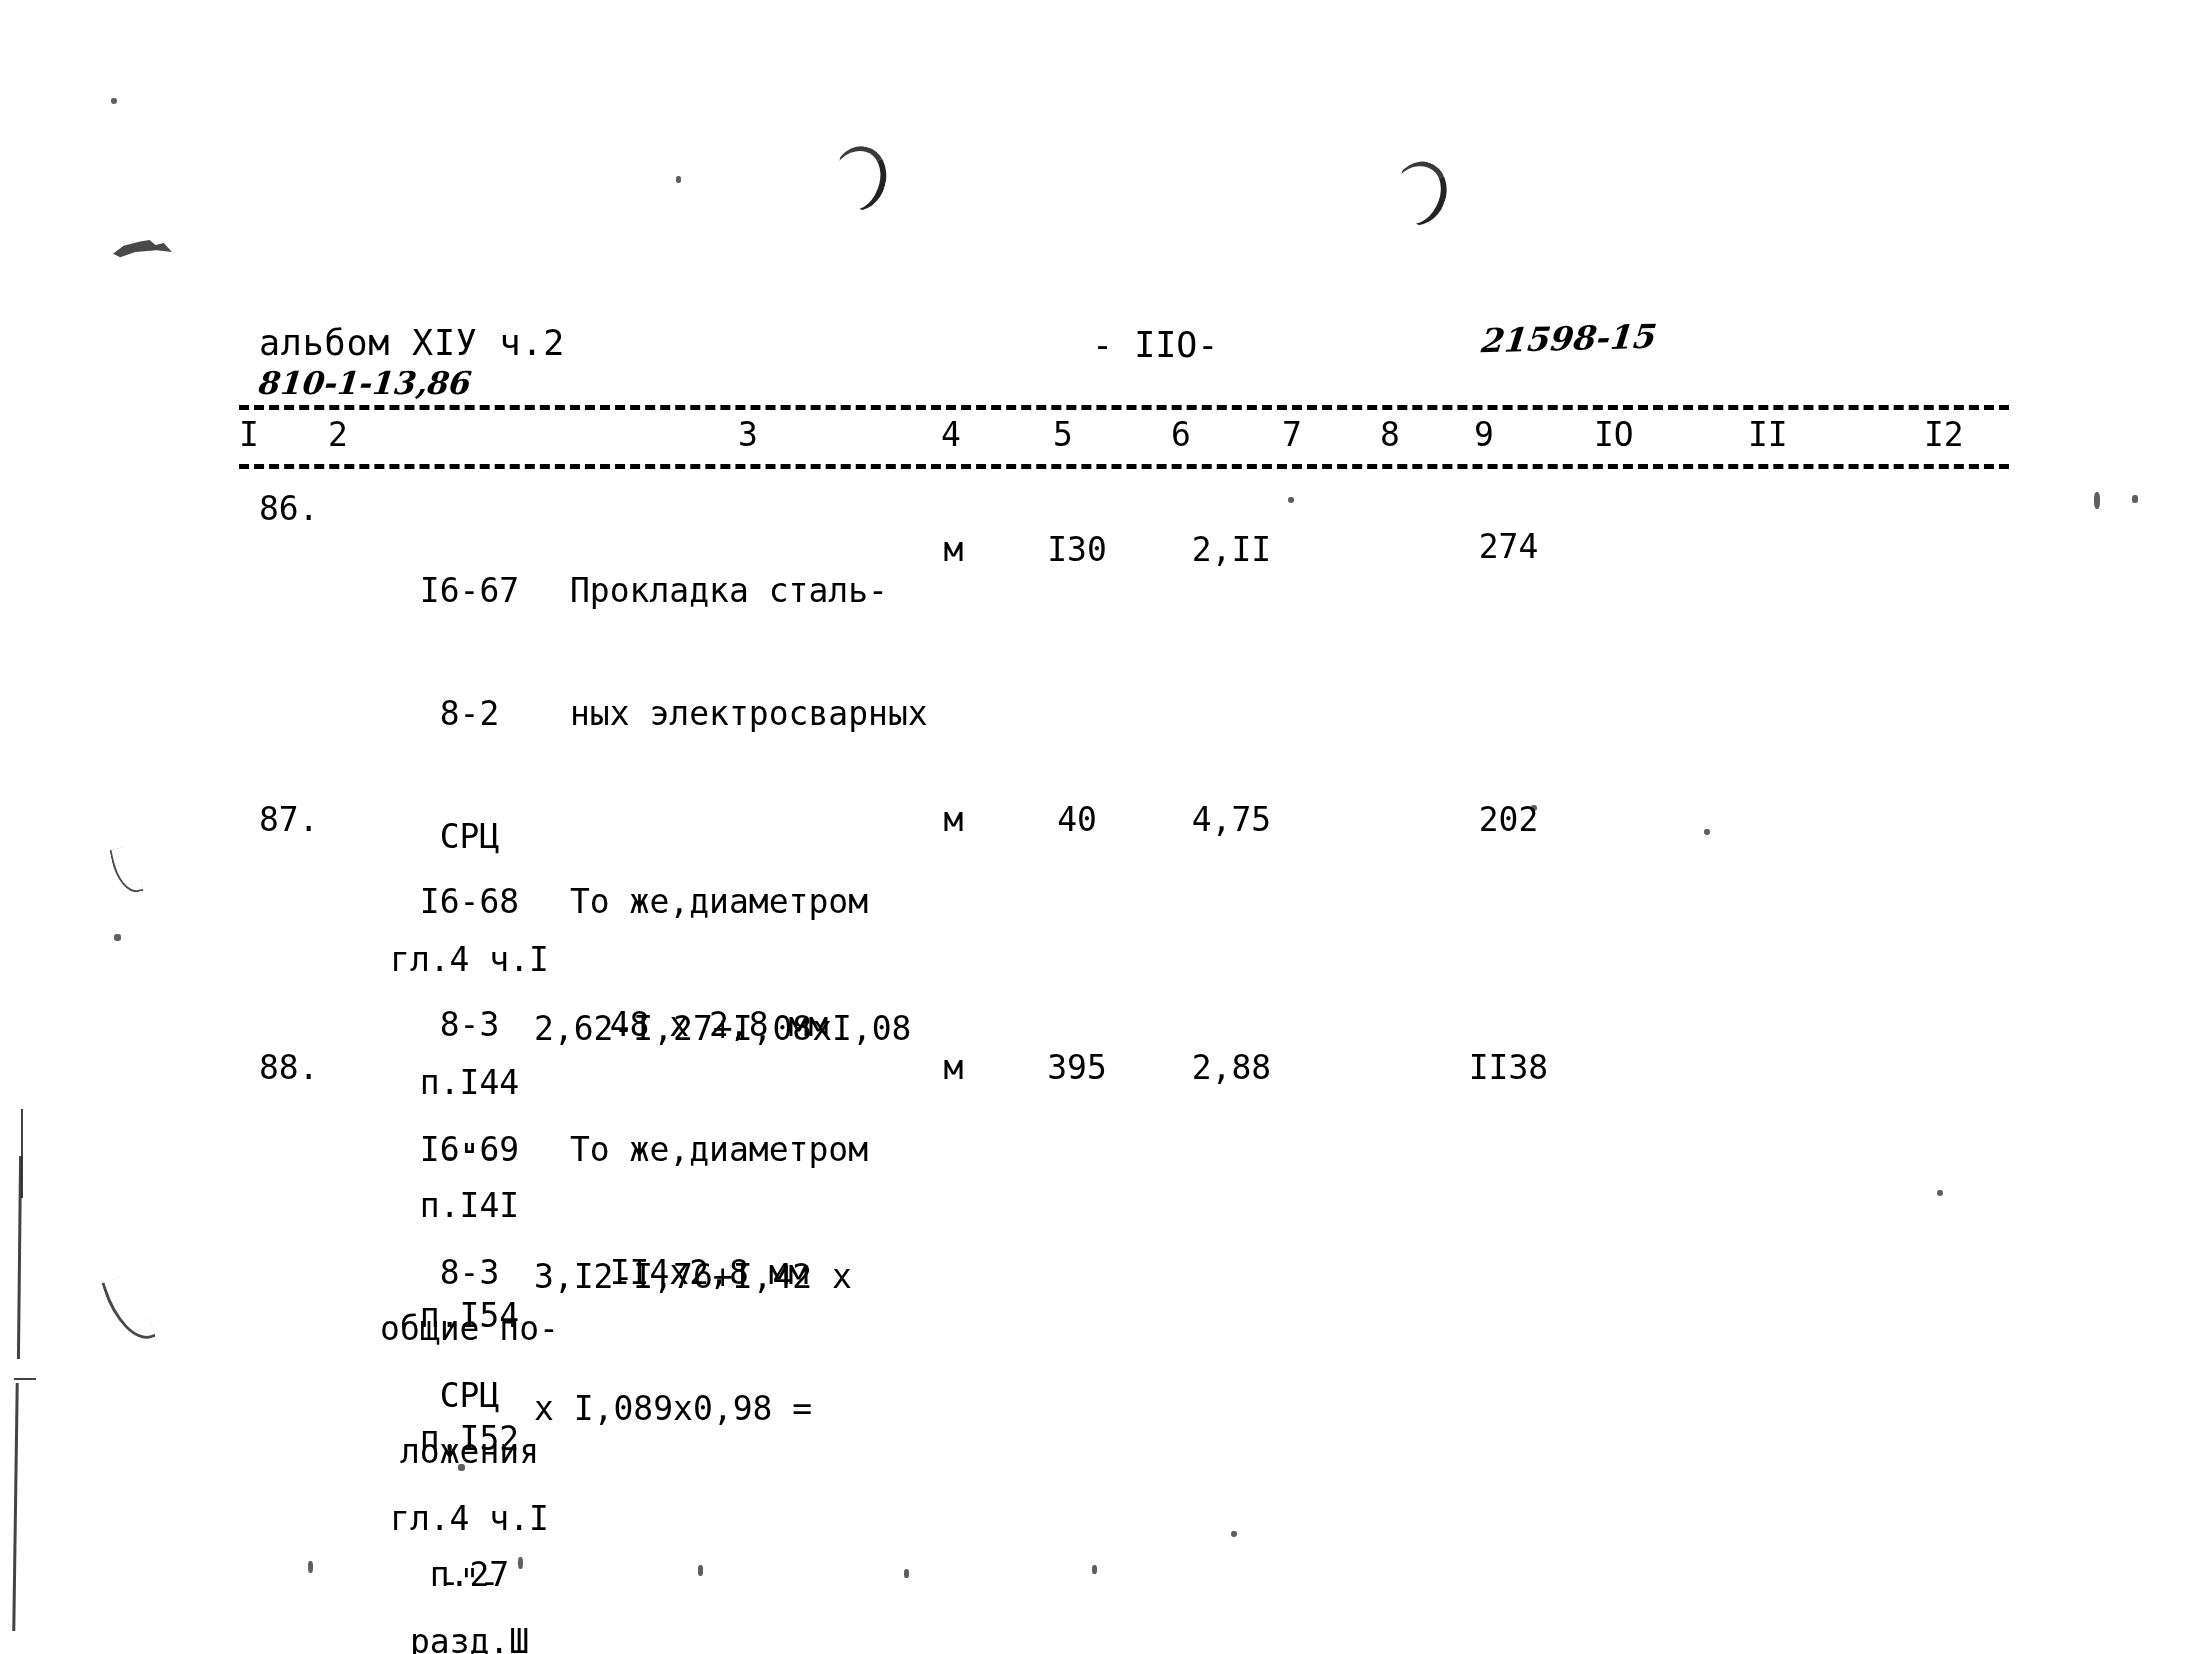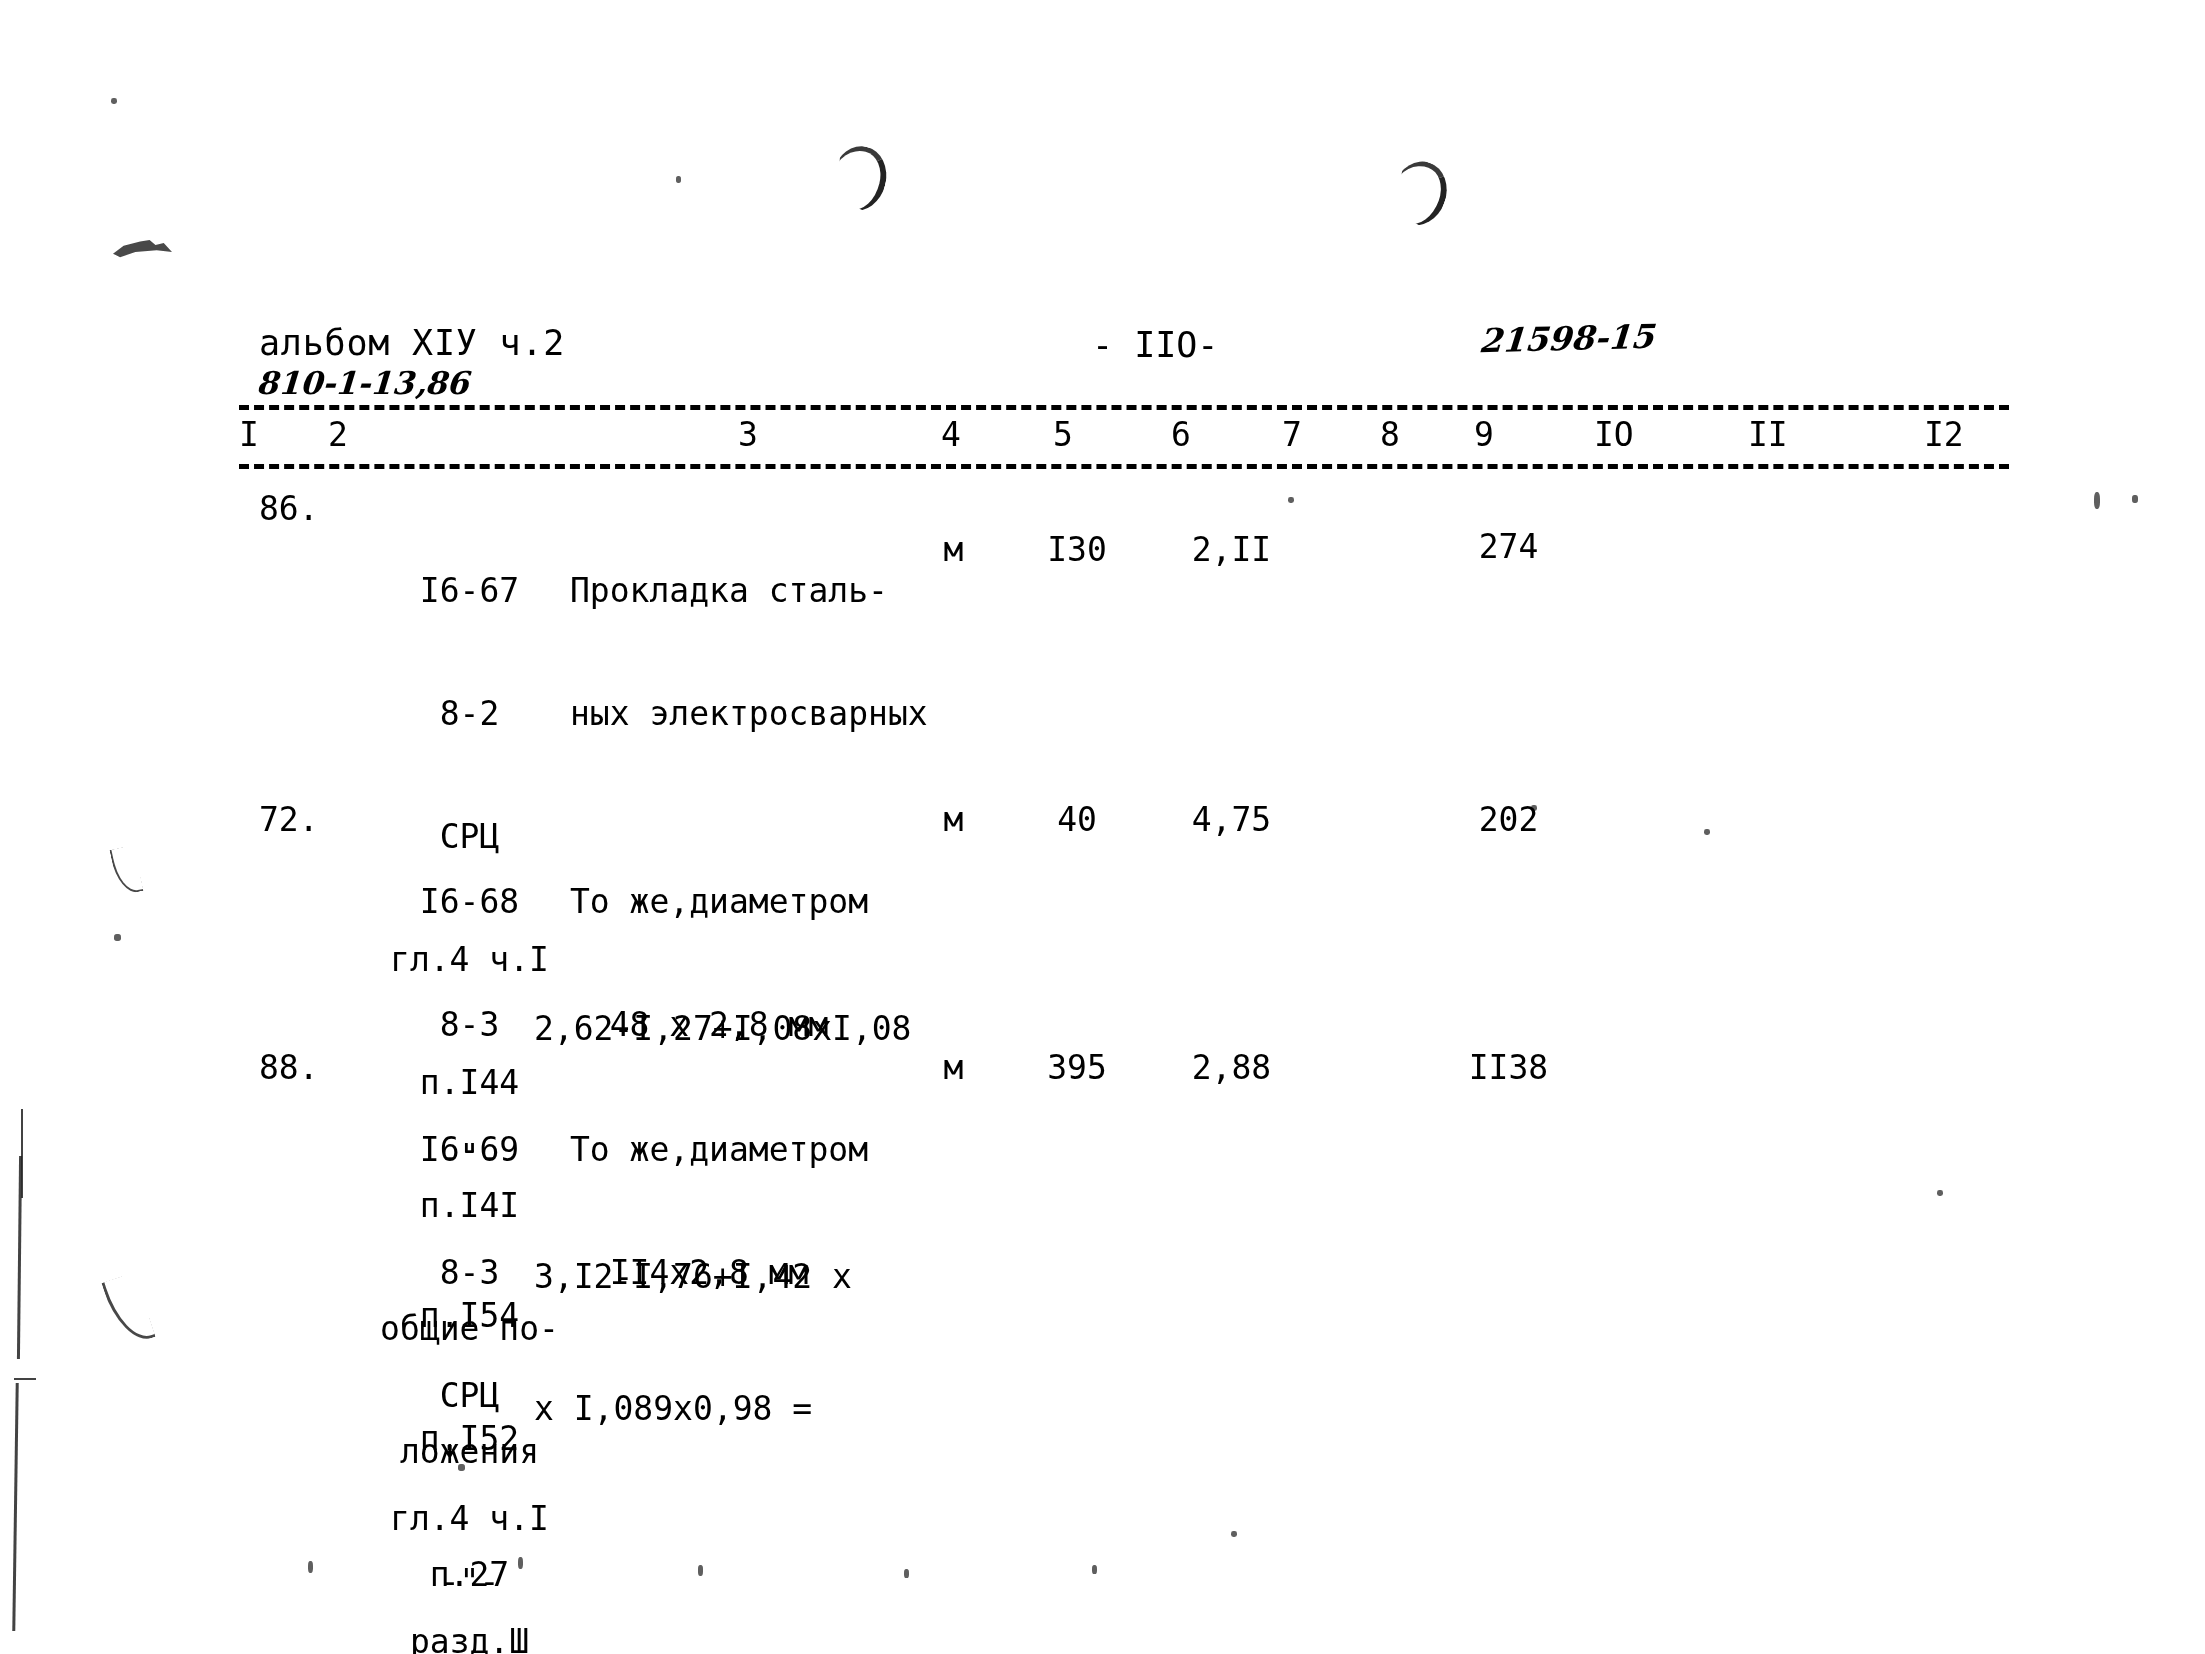--- a/index.html
+++ b/index.html
@@ -251,21 +251,21 @@
       </div>
 
 
       <div class="numcell c4" style="top:41px">м</div>
       <div class="numcell c5" style="top:41px">I30</div>
       <div class="numcell c6" style="top:41px">2,II</div>
       <div class="numcell c9" style="top:38px">274</div>
     </div>
 
     <div class="entry" id="entry-87">
-      <div class="col-no">72.</div>
+      <div class="col-no">87.</div>
 
       <div class="col-code">
         <span class="ln">I6-68</span>
         <span class="ln">8-3</span>
         <span class="ln" style="margin-top:9px">-"-</span>
         <span class="ln" style="margin-top:36px">п.I54</span>
         <span class="ln">п.I52</span>
         <span class="ln" style="margin-top:19.5px">-"-</span>
       </div>
 

